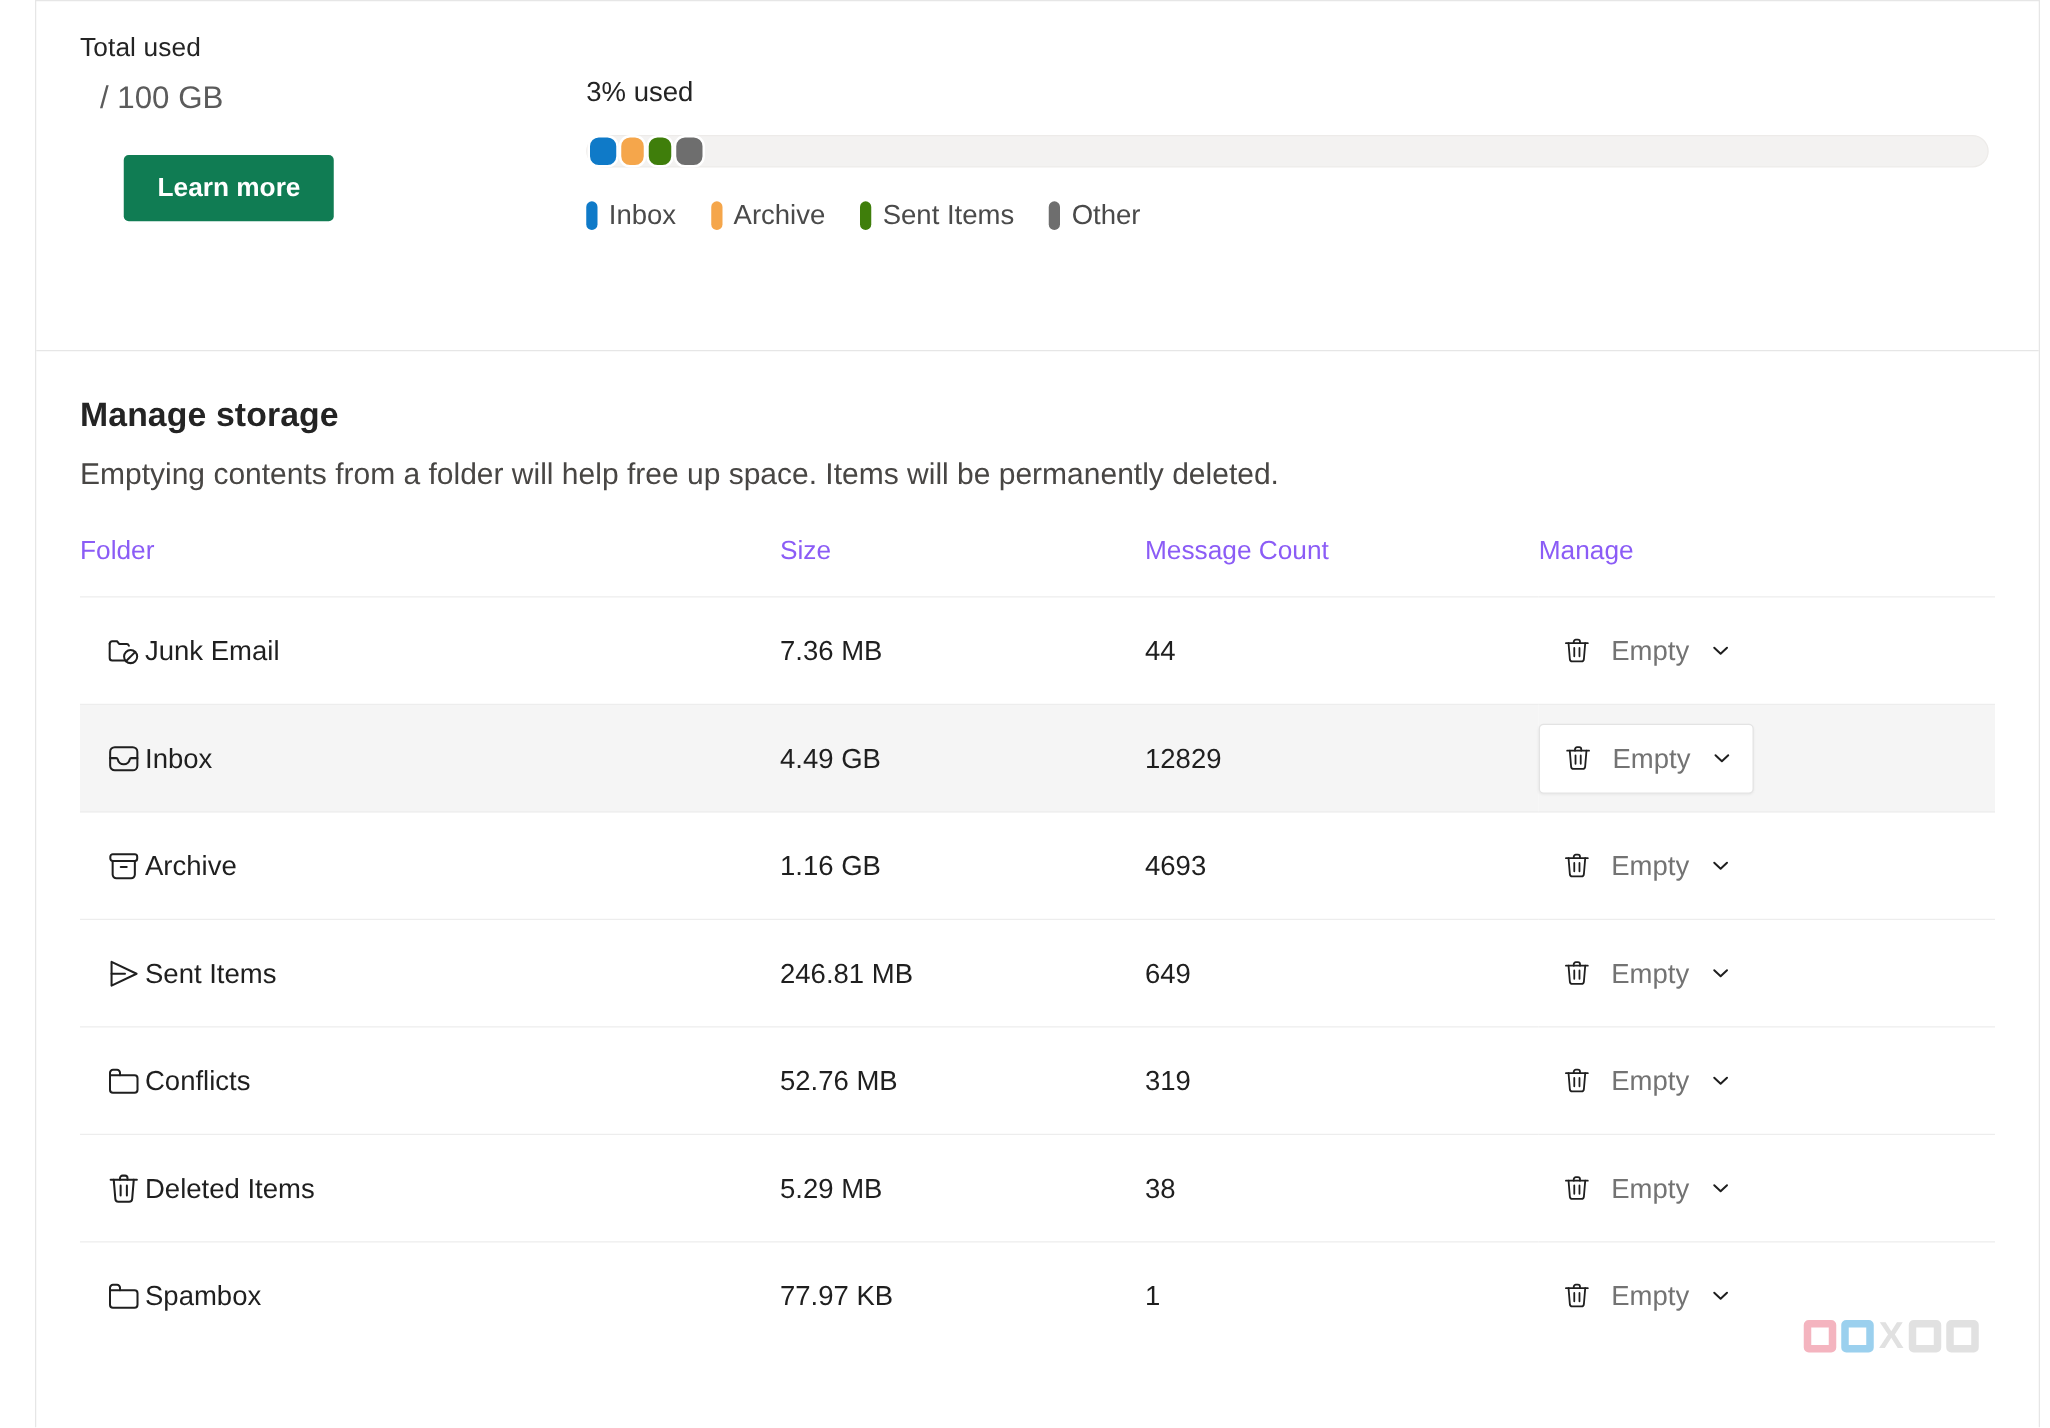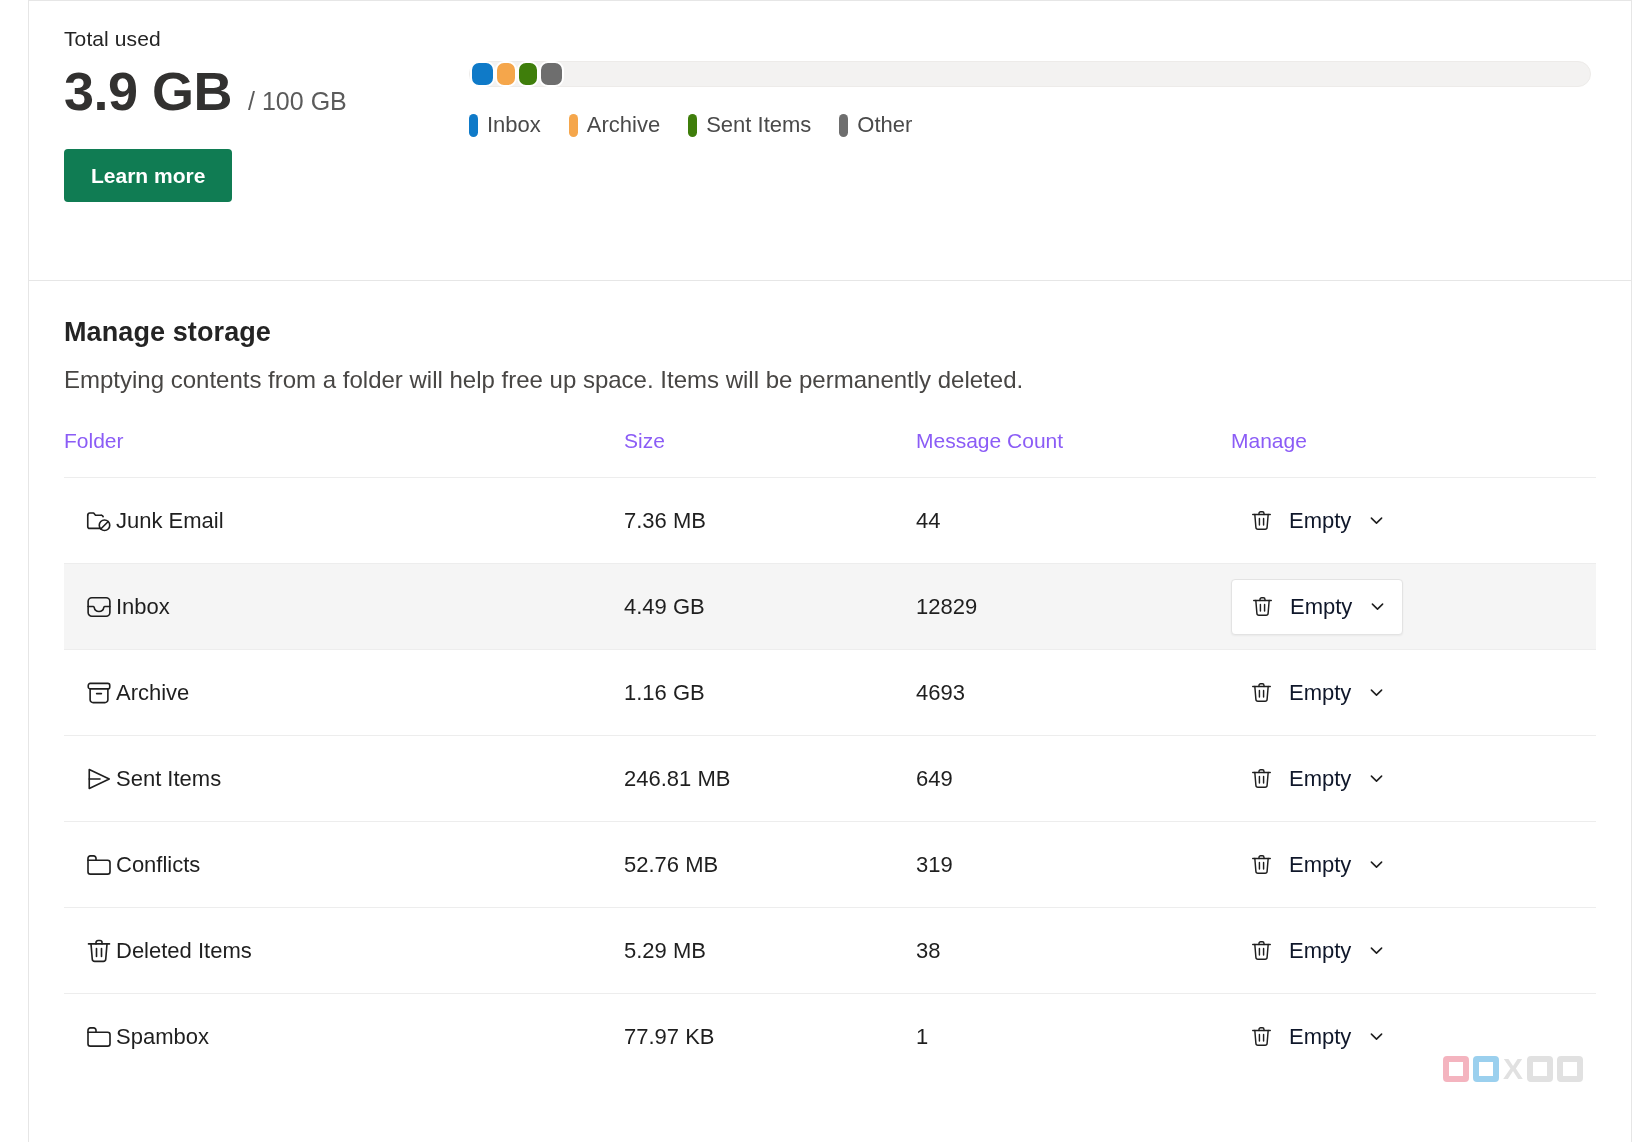--- a/index.html
+++ b/index.html
@@ -79,20 +79,21 @@
     height: 53px;
     padding: 0 27px;
     background: #107c53;
     color: #ffffff;
     font-size: 21px;
     border: none;
     border-radius: 4px;
     cursor: pointer;
     font-family: "Liberation Sans", sans-serif;
     font-weight: 600;
+    margin-left: 35px;
   }
 
   .summary-right {
     position: absolute;
     left: 412px;
     top: 60px;
     right: 40px;
   }
 
   .pct-used {
@@ -212,21 +213,21 @@
   .empty-btn {
     display: inline-flex;
     align-items: center;
     gap: 14px;
     height: 56px;
     padding: 0 16px;
     background: transparent;
     border: none;
     border-radius: 4px;
     font-size: 22px;
-    color: #0f172a;
+    color: #737373;
     cursor: pointer;
     font-family: "Liberation Sans", sans-serif;
   }
   .empty-btn.raised {
     background: #ffffff;
     border: 1px solid #e3e3e3;
     box-shadow: 0 1px 2px rgba(0,0,0,.05);
   }
   .trash-icon {
     width: 28px;
@@ -277,28 +278,28 @@
 
 <div class="page">
   <div class="card">
 
     <section class="summary">
 
       <div class="summary-left">
         <div class="total-used-label">Total used</div>
 
         <div class="total-row">
-          <span class="total-value">3.9 GB</span>
           <span class="total-quota">/ 100 GB</span>
         </div>
 
         <button class="learn-more">Learn more</button>
       </div>
 
       <div class="summary-right">
+        <div class="pct-used">3% used</div>
 
         <div class="bar-track" id="bar-track">
             <div class="bar-seg" style="left: 0%; width: 2.2%; background: rgb(15, 122, 200);"></div>
             <div class="bar-seg" style="left: 2.2%; width: 2%; background: rgb(245, 166, 75);"></div>
             <div class="bar-seg" style="left: 4.2%; width: 2%; background: rgb(63, 126, 11);"></div>
             <div class="bar-seg" style="left: 6.2%; width: 2.2%; background: rgb(110, 110, 110);"></div>
           </div>
 
         <div class="legend" id="legend">
             <div class="legend-item">

